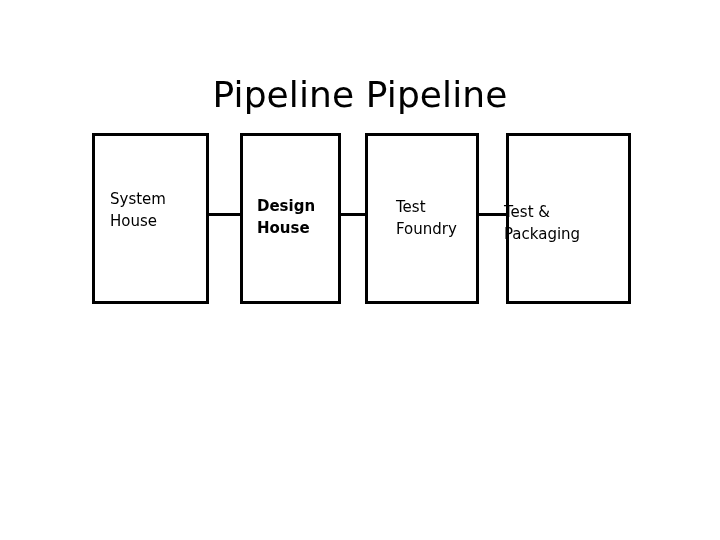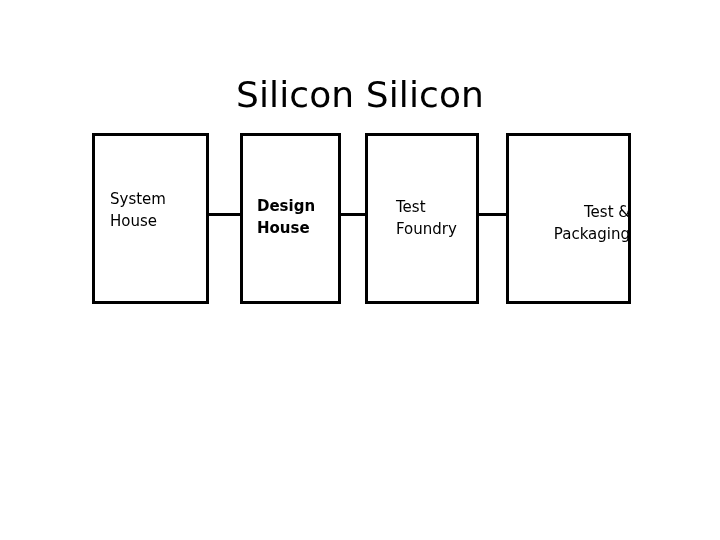--- a/index.html
+++ b/index.html
@@ -51,32 +51,32 @@
   }
   
   #box-1 { left: 92px;  top: 133px; width: 117px; height: 171px; }
   #box-2 { left: 240px; top: 133px; width: 101px; height: 171px; }
   #box-3 { left: 365px; top: 133px; width: 114px; height: 171px; }
   #box-4 { left: 506px; top: 133px; width: 125px; height: 171px; }
   
   #label-1 { left: 110px; top: 188px; width: 95px; }
   #label-2 { left: 257px; top: 195px; width: 82px; font-weight: bold; }
   #label-3 { left: 396px; top: 196px; width: 80px; }
-  #label-4 { left: 530px; top: 201px; width: 100px; text-align: right; }
+  #label-4 { left: 504px; top: 201px; width: 100px; }
   
   #connector-1 { left: 208px; top: 213px; width: 33px; }
   #connector-2 { left: 340px; top: 213px; width: 26px; }
   #connector-3 { left: 478px; top: 213px; width: 29px; }
 </style>
 </head>
 <body>
 
 <div id="slide">
 
-  <div id="slide-title">Silicon Silicon</div>
+  <div id="slide-title">Pipeline Pipeline</div>
 
   <div class="stage-box" id="box-1"></div>
   <div class="stage-label" id="label-1">System
 House</div>
 
   <div class="connector" id="connector-1"></div>
 
   <div class="stage-box" id="box-2"></div>
   <div class="stage-label" id="label-2">Design
 House</div>

